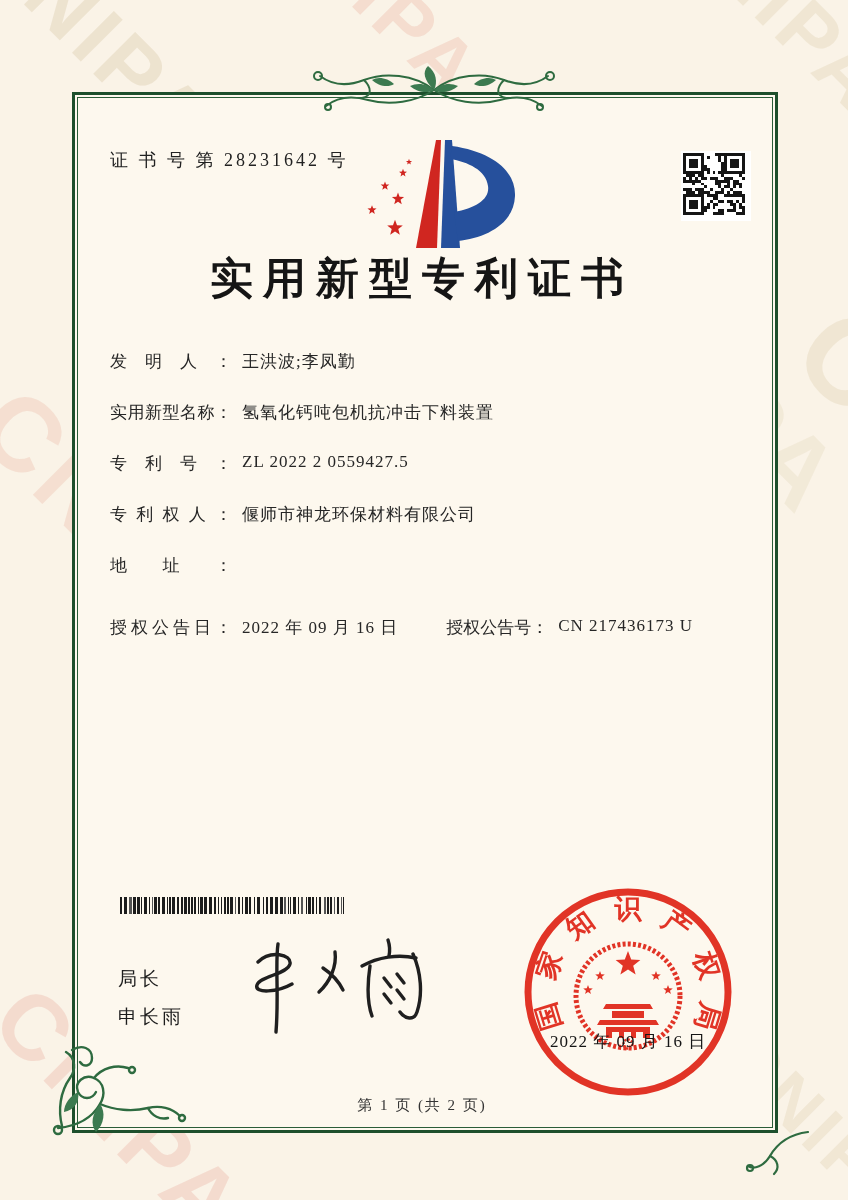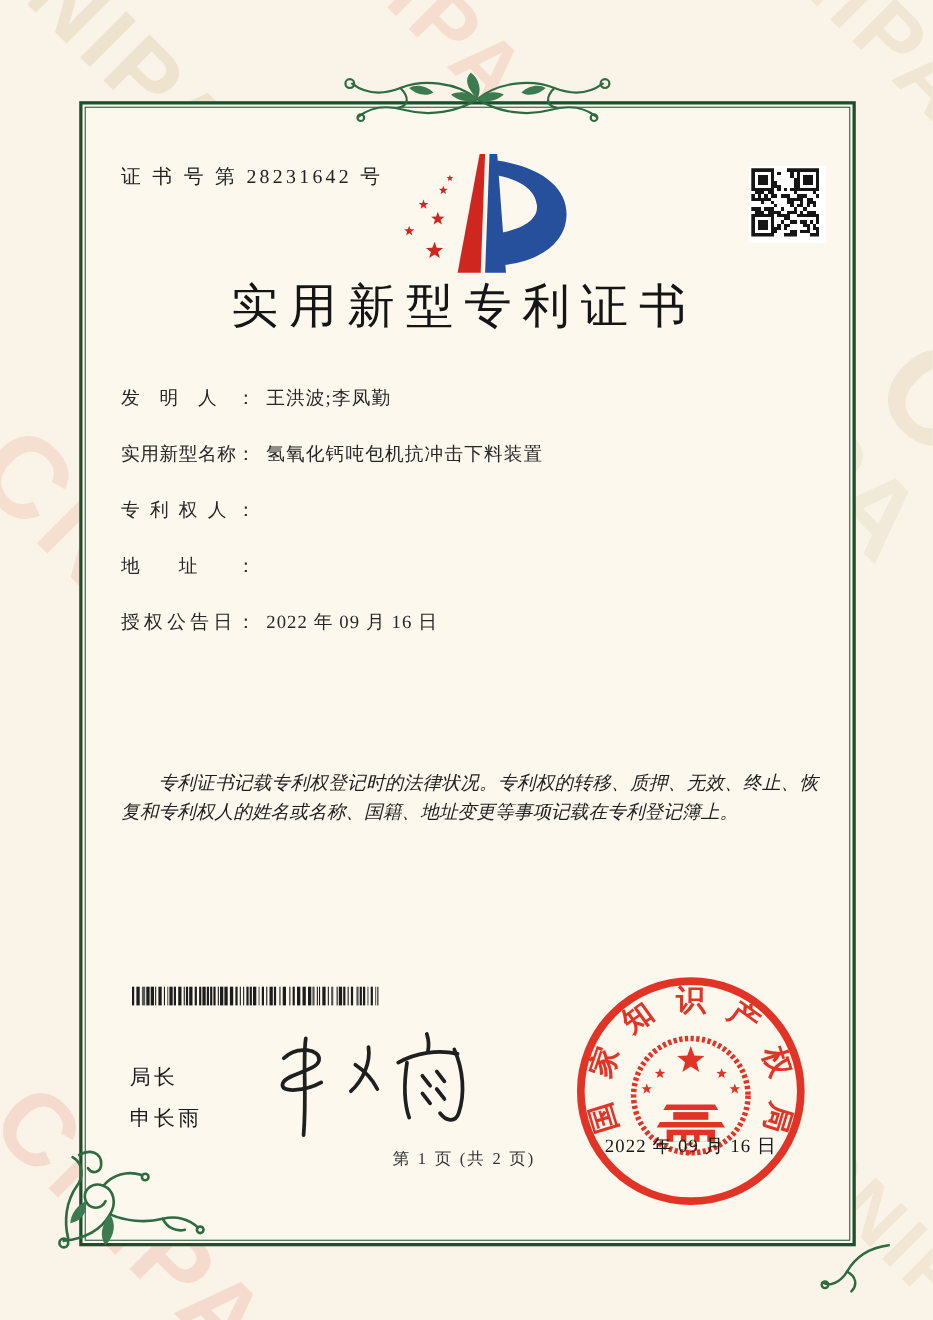--- a/index.html
+++ b/index.html
@@ -20,46 +20,46 @@
   .band{position:absolute;left:76px;top:868px;width:692px;height:256px;overflow:hidden;
         background:linear-gradient(180deg,#f7f5e9 0px,#edf1e5 46px,#ecf0e4 100%);}
   .band svg{position:absolute;left:0;top:0;}
 
   .cert-no{position:absolute;left:110px;top:148px;font-size:18px;letter-spacing:3px;color:#222;}
 
   .logo{position:absolute;left:352px;top:140px;width:180px;height:114px;}
   .qr{position:absolute;left:681px;top:151px;width:66px;height:66px;background:#fff;padding:2px;}
 
   .title{position:absolute;left:72px;top:250px;width:700px;text-align:center;
-         font-size:43px;font-weight:normal;letter-spacing:10px;color:#151515;}
+         font-size:43px;font-weight:bold;letter-spacing:10px;color:#151515;}
 
   .fields{position:absolute;left:110px;top:350px;width:640px;}
   .field-row{height:51px;display:flex;align-items:flex-start;font-size:17px;color:#262626;}
   .field-label{width:122px;flex:none;text-align:justify;text-align-last:justify;letter-spacing:0;}
   .field-value{margin-left:10px;letter-spacing:1px;}
-  .grant-row{}
+  .grant-row{margin-top:11px;}
   .grant-second{margin-left:48px;display:flex;}
   .grant-second .field-label{width:auto;text-align-last:auto;}
 
   .body-text{position:absolute;left:110px;top:698px;width:634px;font-size:17px;line-height:27px;
              color:#1e1e1e;font-style:italic;text-align:justify;}
   .body-text p{margin:0;text-indent:2em;}
 
   .barcode{position:absolute;left:120px;top:897px;width:224px;height:17px;display:flex;align-items:stretch;}
   .barcode div{flex:none;height:100%;}
 
   .signer{position:absolute;left:118px;top:966px;font-size:19px;letter-spacing:3px;color:#1c1c1c;}
   .signer-name{position:absolute;left:118px;top:1004px;font-size:19px;letter-spacing:3px;color:#1c1c1c;}
   .signature{position:absolute;left:238px;top:928px;width:215px;height:112px;}
 
   .seal{position:absolute;left:520px;top:884px;width:216px;height:216px;opacity:.95;}
   .seal-date{position:absolute;left:520px;top:1030px;width:216px;text-align:center;
              font-size:17px;letter-spacing:1px;color:#151515;}
 
-  .page-note{position:absolute;left:72px;top:1044px;width:700px;text-align:center;
+  .page-note{position:absolute;left:72px;top:1096px;width:700px;text-align:center;
              font-size:15px;letter-spacing:2px;color:#333;}
   .footer-note{position:absolute;left:0;top:1136px;width:848px;text-align:center;}
   .footer-note span{display:inline-block;background:#fffdf6;padding:8px 22px;font-size:17px;
                     letter-spacing:2px;color:#222;font-style:italic;}
 
   .orn-top{position:absolute;left:302px;top:64px;width:264px;height:52px;}
   .orn-bl{position:absolute;left:48px;top:1040px;width:140px;height:98px;}
   .orn-br{position:absolute;left:744px;top:1124px;width:70px;height:54px;transform:scaleX(-1);}
 </style>
 </head>
@@ -428,33 +428,41 @@
   <div class="fields">
     <div class="field-row">
       <span class="field-label">发明人：</span>
       <span class="field-value">王洪波;李凤勤</span>
     </div>
     <div class="field-row">
       <span class="field-label">实用新型名称：</span>
       <span class="field-value">氢氧化钙吨包机抗冲击下料装置</span>
     </div>
     <div class="field-row">
+      <span class="field-label">专利号：</span>
+      <span class="field-value">ZL 2022 2 0559427.5</span>
+    </div>
+    <div class="field-row">
       <span class="field-label">专利权人：</span>
+      <span class="field-value">偃师市神龙环保材料有限公司</span>
     </div>
     <div class="field-row">
       <span class="field-label">地址：</span>
     </div>
     <div class="field-row grant-row">
       <span class="field-label">授权公告日：</span>
       <span class="field-value">2022 年 09 月 16 日</span>
+      <span class="grant-second">
+        <span class="field-label">授权公告号：</span>
+        <span class="field-value">CN 217436173 U</span>
+      </span>
     </div>
   </div>
 
   <div class="body-text">
-    <p>专利证书记载专利权登记时的法律状况。专利权的转移、质押、无效、终止、恢复和专利权人的姓名或名称、国籍、地址变更等事项记载在专利登记簿上。</p>
   </div>
 
   <div class="barcode" id="barcode">
       <div style="width: 2px; background: rgb(28, 28, 28);"></div>
       <div style="width: 2px; background: transparent;"></div>
       <div style="width: 3px; background: rgb(28, 28, 28);"></div>
       <div style="width: 2px; background: transparent;"></div>
       <div style="width: 3px; background: rgb(85, 85, 85);"></div>
       <div style="width: 1px; background: transparent;"></div>
       <div style="width: 3px; background: rgb(28, 28, 28);"></div>

